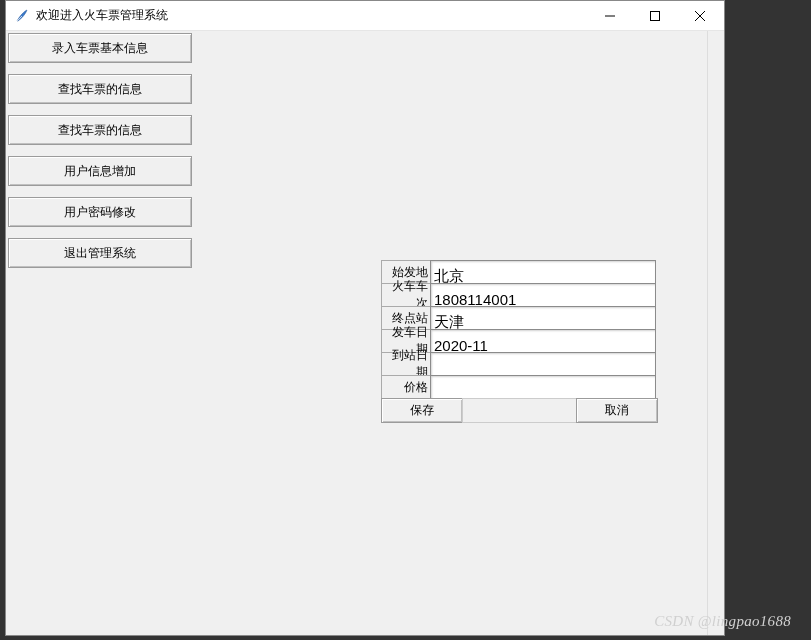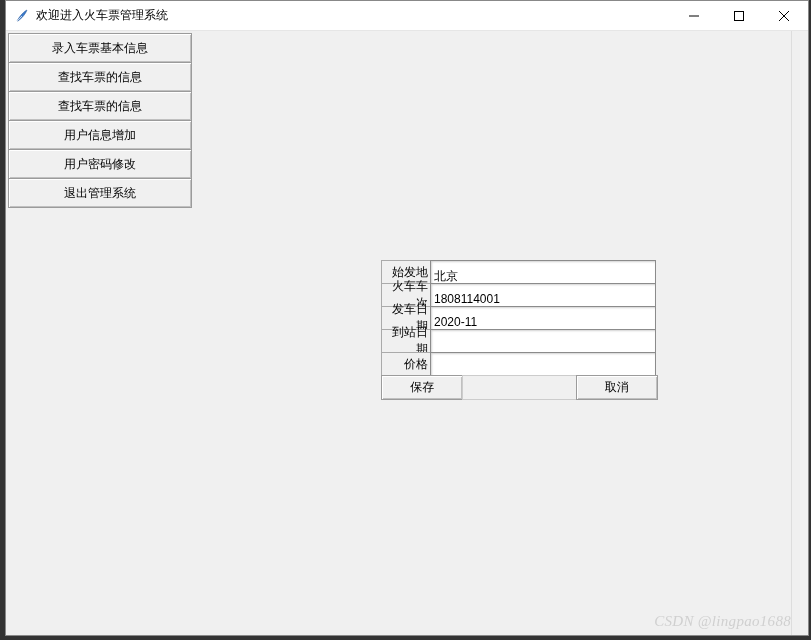--- a/index.html
+++ b/index.html
@@ -8,21 +8,21 @@
       height: 640px;
       background: #333;
       font-family: "Microsoft YaHei", "SimSun", sans-serif;
       font-size: 12px;
       position: relative;
     }
     .window {
       position: absolute;
       left: 5px;
       top: 0px;
-      width: 804px;
+      width: 720px;
       height: 636px;
       background: #14b8a6;
       border: 1px solid #888;
     }
     .titlebar {
       height: 30px;
       background: #fff;
       display: flex;
       align-items: center;
       padding: 0 2px 0 8px;
@@ -60,21 +60,21 @@
     .menu-btn {
       width: 184px;
       height: 30px;
       background: #f0f0f0;
       border: 1px solid #9b9b9b;
       display: flex;
       align-items: center;
       justify-content: center;
       font-size: 12px;
       color: #000;
-      margin-bottom: 0px;
+      margin-bottom: 12px;
       box-shadow: inset 1px 1px 0 #fff, inset -1px -1px 0 #c0c0c0;
     }
     .menu-btn + .menu-btn { margin-top: -1px; }
     .form-area {
       position: absolute;
       left: 376px;
       top: 190px;
       width: 276px;
       margin-top: 40px;
     }
@@ -95,21 +95,21 @@
       background: #f0f0f0;
       margin-top: -1px;
       margin-left: -1px;
     }
     .form-input {
       width: 226px;
       height: 23px;
       border: 1px solid #8b8b8b;
       background: #fff;
       padding: 15px 3px;
-      font-size: 12px;
+      font-size: 15px;
       font-family: inherit;
       outline: none;
       box-shadow: inset 1px 1px 2px rgba(0,0,0,0.18);
       margin-top: -1px;
       margin-left: -1px;
     }
     .form-buttons {
       display: flex;
       margin-top: -1px;
       margin-left: -1px;
@@ -211,20 +211,24 @@
     <div class="form-area">
       <div class="form-row">
         <div class="form-label">始发地</div>
         <input class="form-input" value="北京" style="">
       </div>
       <div class="form-row">
         <div class="form-label">火车车次</div>
         <input class="form-input" value="1808114001" style="">
       </div>
       <div class="form-row">
+        <div class="form-label">终点站</div>
+        <input class="form-input" value="天津" style="">
+      </div>
+      <div class="form-row">
         <div class="form-label">发车日期</div>
         <input class="form-input" value="2020-11" style="">
       </div>
       <div class="form-row">
         <div class="form-label">到站日期</div>
         <input class="form-input" value="" style="">
       </div>
       <div class="form-row">
         <div class="form-label">价格</div>
         <input class="form-input" value="" style="">

